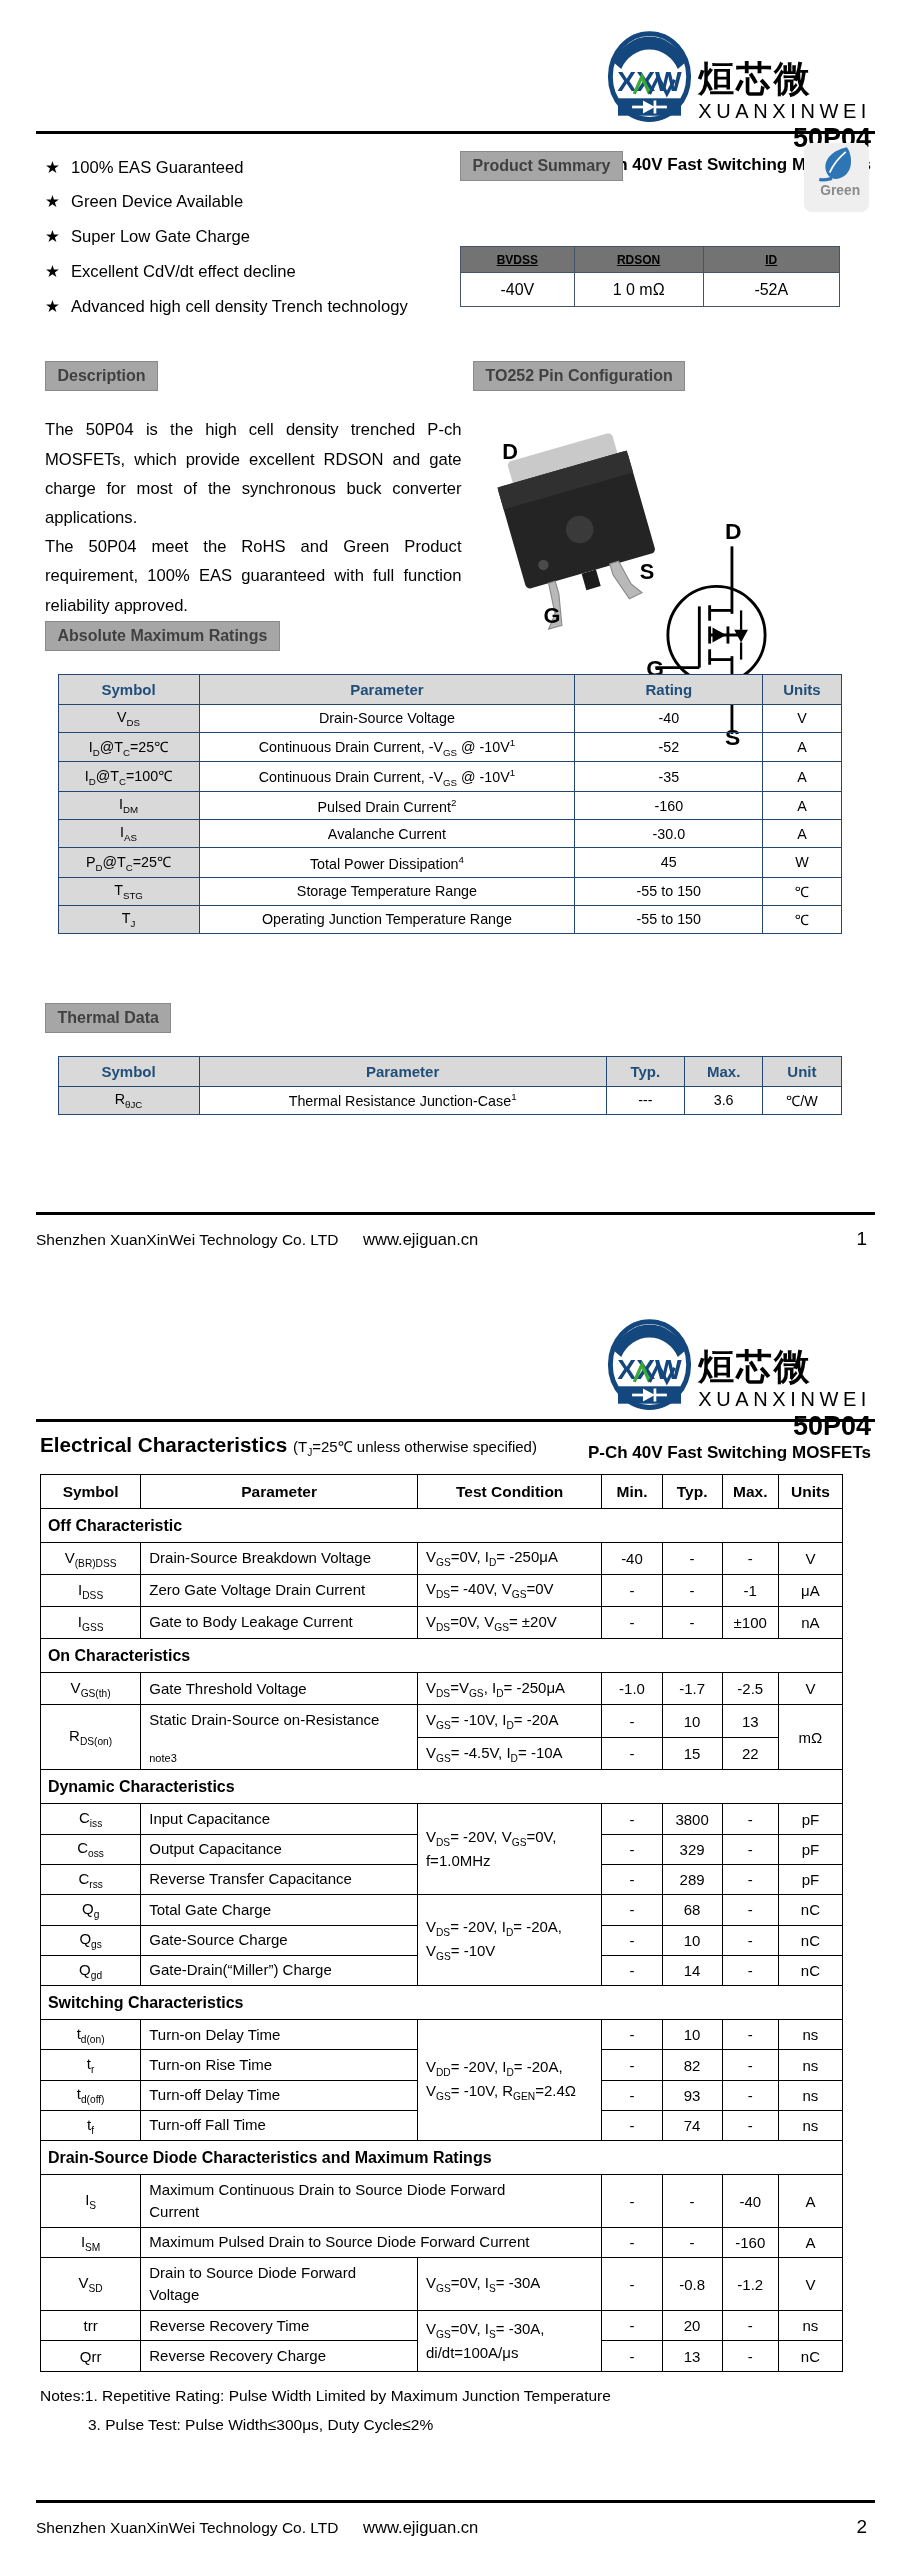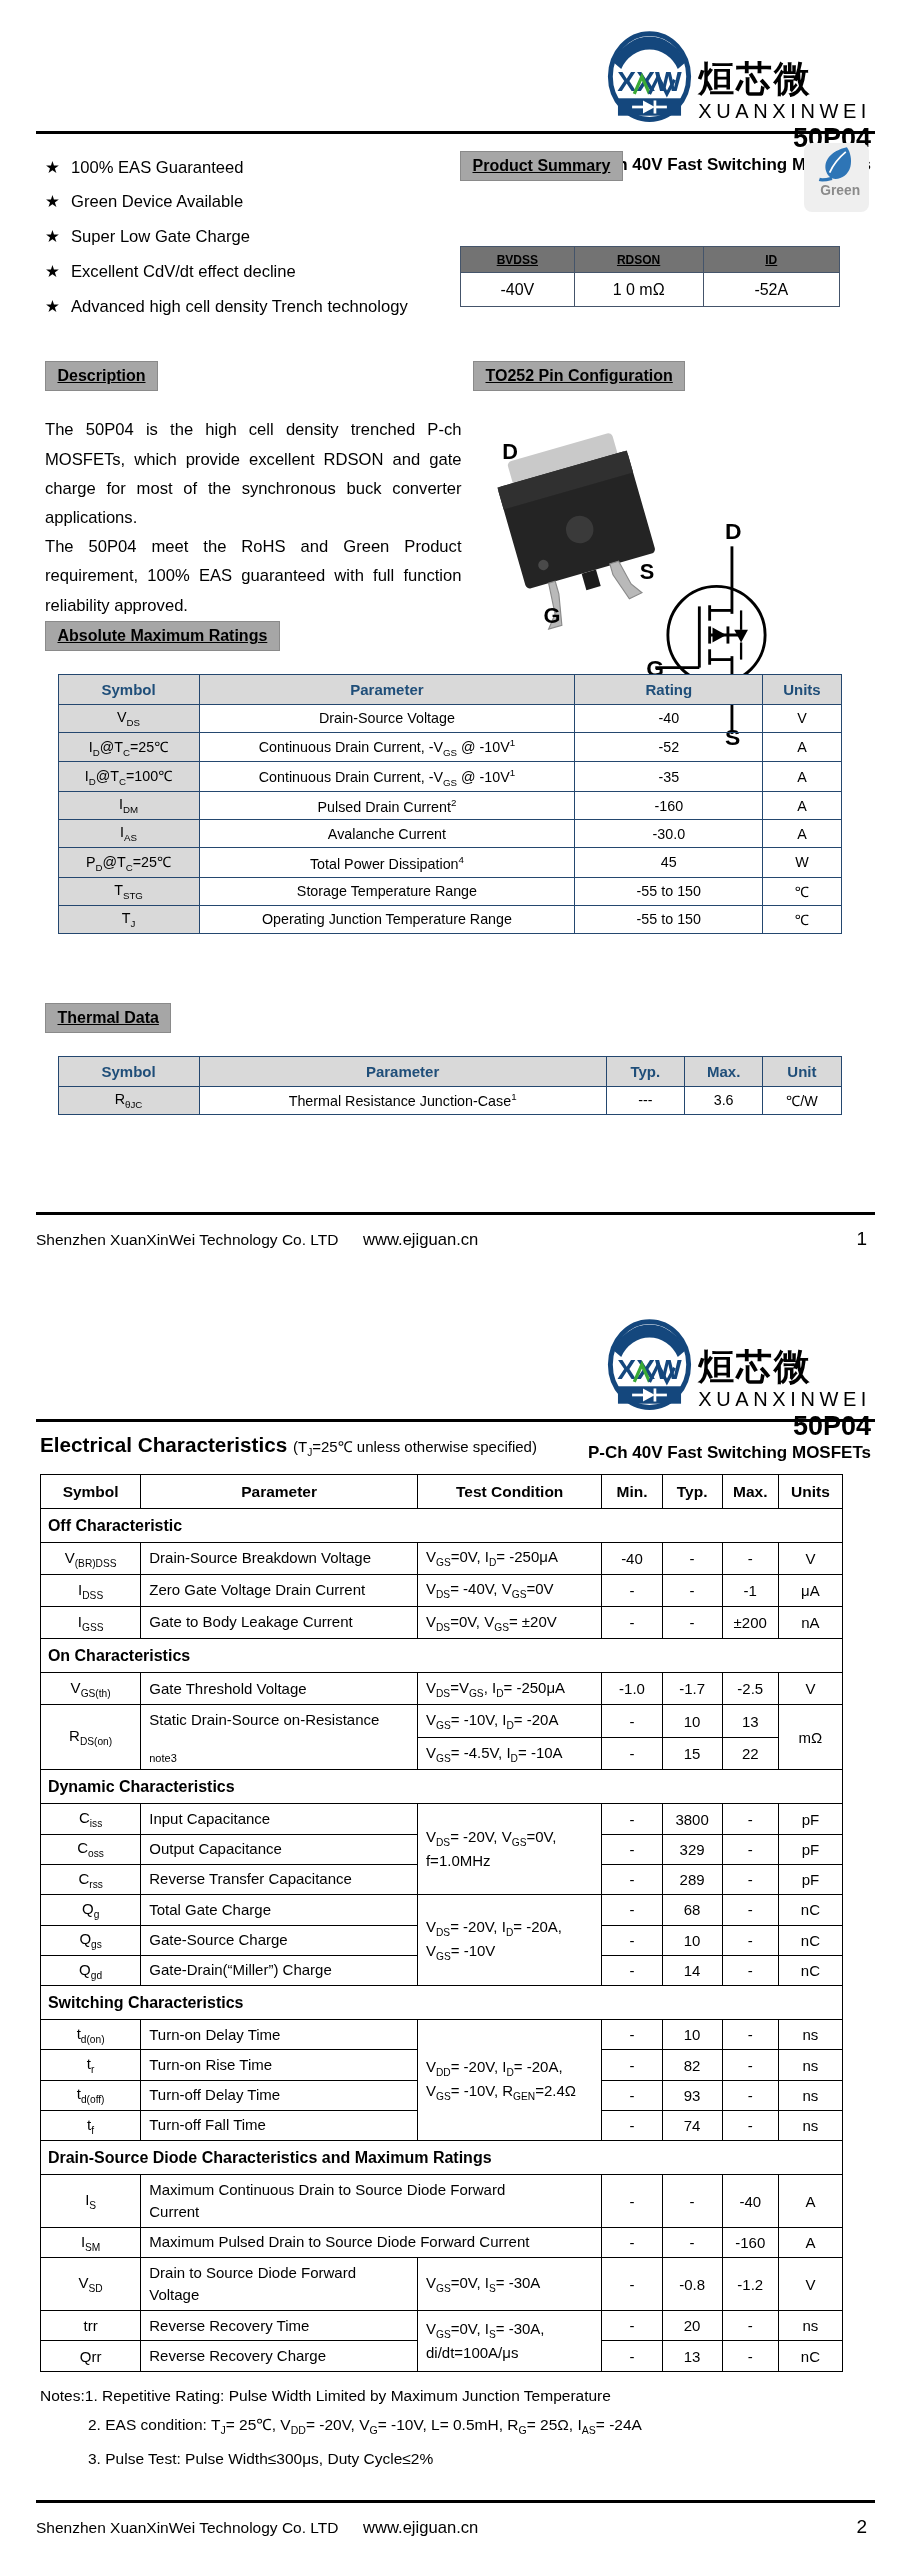--- a/index.html
+++ b/index.html
@@ -10,21 +10,21 @@
   .logo{display:flex;align-items:flex-end;}
   .logo svg{width:87px;height:96px;display:block;}
   .logo-txt{margin-left:5.7px;padding-bottom:1.1px;}
   .logo-cjk{font-size:36px;font-weight:bold;letter-spacing:1.7px;line-height:1.05;}
   .logo-latin{font-size:20px;letter-spacing:4.6px;margin-top:2.3px;}
   .titles{text-align:right;padding-bottom:1.1px;}
   .pn{font-size:27px;font-weight:bold;line-height:1.1;}
   .sub{font-size:17px;font-weight:bold;margin-top:1.1px;}
   .p-rule{position:absolute;top:131px;left:36px;right:36px;height:3.4px;background:#000;}
   
-  .badge{display:inline-block;background:#a6a6a6;border:0.6px solid #8a8a8a;padding:5.2px 11.5px;font-weight:bold;font-size:16px;color:#000000;text-decoration:underline;}
+  .badge{display:inline-block;background:#a6a6a6;border:0.6px solid #8a8a8a;padding:5.2px 11.5px;font-weight:bold;font-size:16px;color:#404040;}
   
   .b-top{position:absolute;top:150px;left:45px;right:40px;display:flex;}
   .features{width:415px;list-style:none;margin:5.7px 0 0;padding:0;font-size:16.6px;}
   .features li{display:flex;margin-bottom:11.5px;line-height:1.4;}
   .features .star{width:26px;flex:none;font-size:16.6px;}
   .right-col{flex:1;padding-top:1.1px;}
   .badge-row{display:flex;justify-content:space-between;align-items:flex-start;}
   .green-chip{width:65px;height:69px;background:#efefef;border-radius:8px;text-align:center;position:relative;top:-8px;margin-right:2.3px;}
   .green-chip svg{width:38px;height:37px;margin-top:3.4px;}
   .green-lbl{font-size:13.8px;font-weight:bold;color:#8a8a8a;margin-top:-2.3px;padding-left:8px;}
@@ -398,21 +398,21 @@
             <td>-</td>
             <td>-1</td>
             <td>μA</td>
           </tr>
           <tr>
             <td>I<sub>GSS</sub></td>
             <td class="left">Gate to Body Leakage Current</td>
             <td class="left">V<sub>DS</sub>=0V, V<sub>GS</sub>= ±20V</td>
             <td>-</td>
             <td>-</td>
-            <td>±200</td>
+            <td>±100</td>
             <td>nA</td>
           </tr>
           <tr class="sec">
             <td colspan="7">On Characteristics</td>
           </tr>
           <tr>
             <td>V<sub>GS(th)</sub></td>
             <td class="left">Gate Threshold Voltage</td>
             <td class="left">V<sub>DS</sub>=V<sub>GS</sub>, I<sub>D</sub>= -250μA</td>
             <td>-1.0</td>
@@ -566,21 +566,20 @@
             <td class="left">Reverse Recovery Charge</td>
             <td>-</td>
             <td>13</td>
             <td>-</td>
             <td>nC</td>
           </tr>
         </tbody>
       </table>
     <div class="notes">
       <div>Notes:1. Repetitive Rating: Pulse Width Limited by Maximum Junction Temperature</div>
-      <div class="indent">2. EAS condition: T<sub>J</sub>= 25℃, V<sub>DD</sub>= -20V, V<sub>G</sub>= -10V, L= 0.5mH, R<sub>G</sub>= 25Ω, I<sub>AS</sub>= -24A</div>
       <div class="indent">3. Pulse Test: Pulse Width≤300μs, Duty Cycle≤2%</div>
     </div>
   </div>
 
   <footer class="b-footer">
     <div class="f-rule"></div>
     <div class="f-row">
       <span class="f-company">Shenzhen XuanXinWei Technology Co. LTD</span>
       <span class="f-site">www.ejiguan.cn</span>
       <span class="f-page">2</span>

